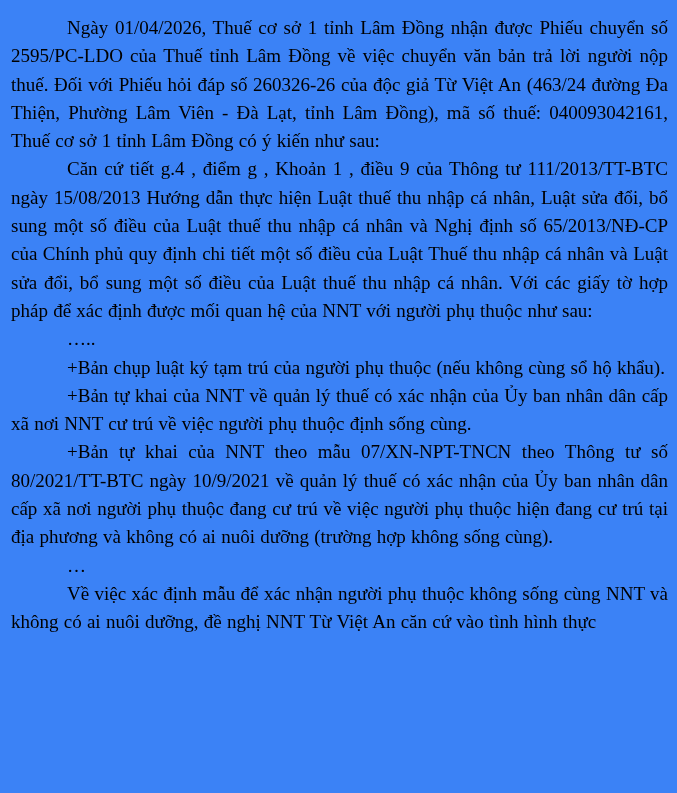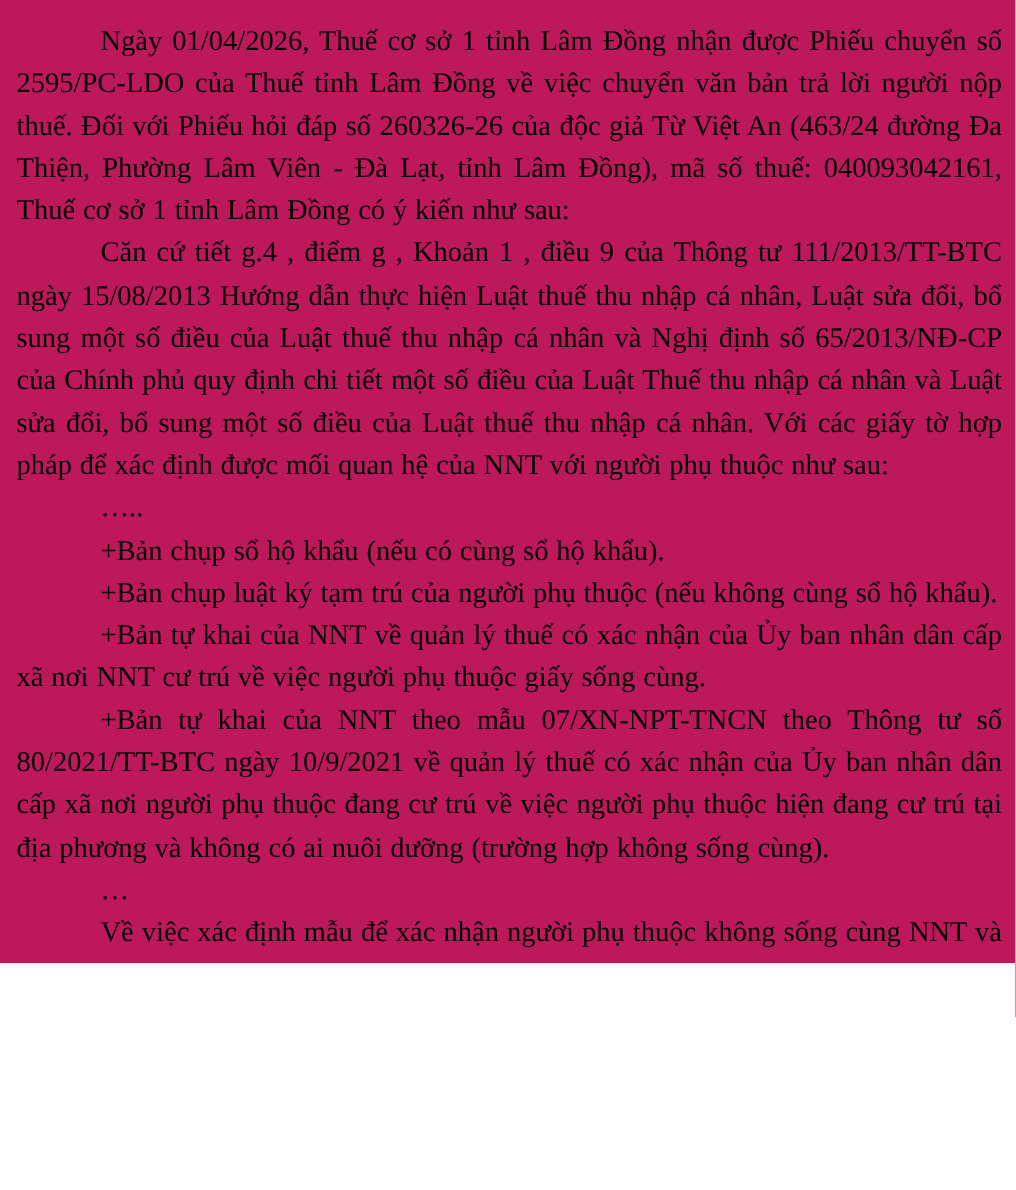--- a/index.html
+++ b/index.html
@@ -3,23 +3,23 @@
 <meta charset="utf-8">
 <style>
   html, body {
     margin: 0;
     padding: 0;
     background: #ffffff;
   }
   .page {
     position: relative;
     width: 677px;
-    height: 642px;
+    height: 793px;
     overflow: hidden;
-    background: #be185d;
+    background: #3b82f6;
     box-sizing: border-box;
     padding: 14px 9px 0 11px;
   }
   .doc p {
     margin: 0;
     font-family: "Liberation Serif", "DejaVu Serif", serif;
     font-size: 19px;
     line-height: 28.3px;
     color: #000000;
     text-align: justify;
@@ -28,20 +28,19 @@
   }
 </style>
 </head>
 <body>
 
 <div class="page">
   <div class="doc">
       <p>Ngày 01/04/2026, Thuế cơ sở 1 tỉnh Lâm Đồng nhận được Phiếu chuyển số 2595/PC-LDO của Thuế tỉnh Lâm Đồng về việc chuyển văn bản trả lời người nộp thuế. Đối với Phiếu hỏi đáp số 260326-26 của độc giả Từ Việt An (463/24 đường Đa Thiện, Phường Lâm Viên - Đà Lạt, tỉnh Lâm Đồng), mã số thuế: 040093042161,  Thuế cơ sở 1 tỉnh Lâm Đồng có ý kiến như sau:</p>
       <p>Căn cứ tiết g.4 , điểm g , Khoản 1 , điều 9 của Thông tư 111/2013/TT-BTC ngày 15/08/2013 Hướng dẫn thực hiện Luật thuế thu nhập cá nhân, Luật sửa đổi, bổ sung một số điều của Luật thuế thu nhập cá nhân và Nghị định số 65/2013/NĐ-CP của Chính phủ quy định chi tiết một số điều của Luật Thuế thu nhập cá nhân và Luật sửa đổi, bổ sung một số điều của Luật thuế thu nhập cá nhân. Với các giấy tờ hợp pháp để xác định được mối quan hệ của NNT với người phụ thuộc như sau:</p>
       <p>…..</p>
-      <p>+Bản chụp sổ hộ khẩu (nếu có cùng sổ hộ khẩu).</p>
       <p>+Bản chụp luật ký tạm trú của người phụ thuộc (nếu không cùng sổ hộ khẩu).</p>
-      <p>+Bản tự khai của NNT về quản lý thuế có xác nhận của Ủy ban nhân dân cấp xã nơi NNT cư trú về việc người phụ thuộc giấy sống cùng.</p>
+      <p>+Bản tự khai của NNT về quản lý thuế có xác nhận của Ủy ban nhân dân cấp xã nơi NNT cư trú về việc người phụ thuộc định sống cùng.</p>
       <p>+Bản tự khai của NNT theo mẫu 07/XN-NPT-TNCN theo Thông tư số 80/2021/TT-BTC ngày 10/9/2021 về quản lý thuế có xác nhận của Ủy ban nhân dân cấp xã nơi người phụ thuộc đang cư trú về việc người phụ thuộc hiện đang cư trú tại địa phương và không có ai nuôi dưỡng (trường hợp không sống cùng).</p>
       <p>…</p>
       <p>Về việc xác định mẫu để xác nhận người phụ thuộc không sống cùng NNT và không có ai nuôi dưỡng, đề nghị NNT Từ Việt An căn cứ vào tình hình thực</p>
     </div>
 </div>
 
 </body></html>

